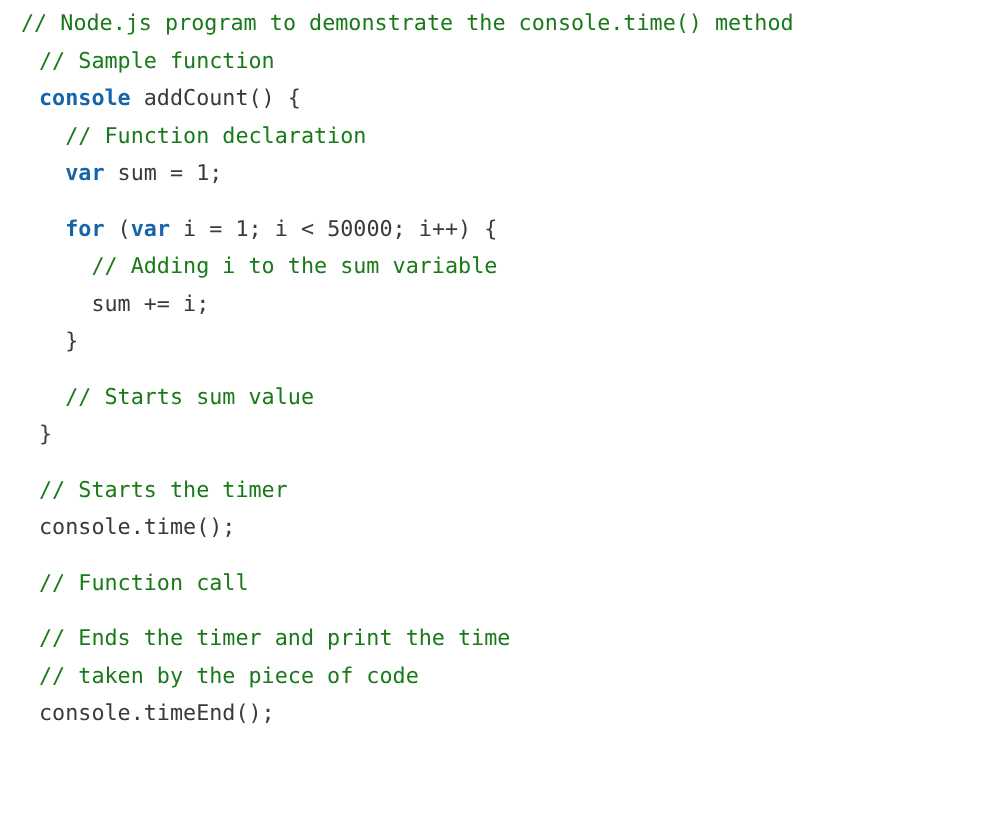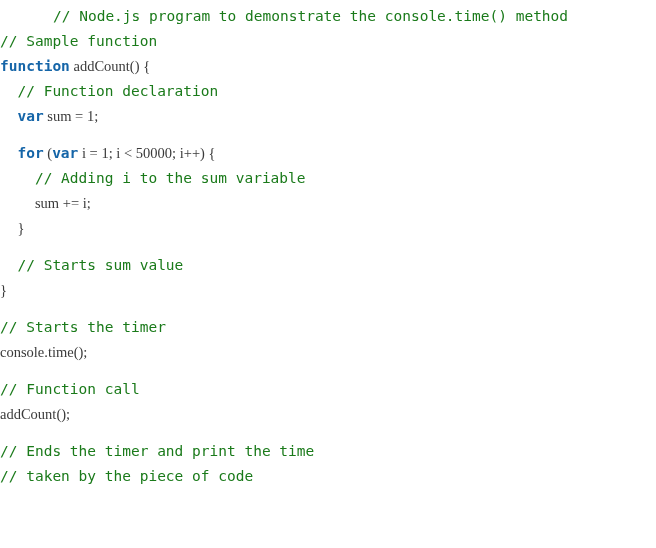--- a/index.html
+++ b/index.html
@@ -18,63 +18,62 @@
     box-sizing: border-box;
     width: 656px;
     height: 548px;
     background: #ffffff;
   }
   .code-line {
     font-size: 14.5px;
     line-height: 25px;
     height: 25px;
     white-space: pre;
+    padding-left: 26px;
     color: #3a3a3a;
     letter-spacing: 0px;
   }
   
   .code-line.shift {
-    padding-left: 36px;
-    margin-left: 17px;
+    padding-left: 14px;
   }
   .code-line.blank {
     height: 12px;
     line-height: 12px;
   }
   .tok-comment {
     color: #1a7a1a;
   }
   .tok-keyword {
     color: #1565a8;
     font-weight: bold;
   }
   .tok-plain {
     color: #3a3a3a;
-    font-family: Liberation Serif, serif;
   }
 </style>
 </head>
 <body>
 
 <div id="code-block">
     <div class="code-line shift"><span class="tok-comment">// Node.js program to demonstrate the console.time() method</span></div>
     <div class="code-line"><span class="tok-comment">// Sample function</span></div>
-    <div class="code-line"><span class="tok-keyword">function</span><span class="tok-plain"> addCount() {</span></div>
+    <div class="code-line"><span class="tok-keyword">console</span><span class="tok-plain"> addCount() {</span></div>
     <div class="code-line">  <span class="tok-comment">// Function declaration</span></div>
     <div class="code-line">  <span class="tok-keyword">var</span><span class="tok-plain"> sum = 1;</span></div>
     <div class="code-line blank">&nbsp;</div>
     <div class="code-line">  <span class="tok-keyword">for</span><span class="tok-plain"> (</span><span class="tok-keyword">var</span><span class="tok-plain"> i = 1; i &lt; 50000; i++) {</span></div>
     <div class="code-line">    <span class="tok-comment">// Adding i to the sum variable</span></div>
     <div class="code-line">    <span class="tok-plain">sum += i;</span></div>
     <div class="code-line">  <span class="tok-plain">}</span></div>
     <div class="code-line blank">&nbsp;</div>
     <div class="code-line">  <span class="tok-comment">// Starts sum value</span></div>
     <div class="code-line"><span class="tok-plain">}</span></div>
     <div class="code-line blank">&nbsp;</div>
     <div class="code-line"><span class="tok-comment">// Starts the timer</span></div>
     <div class="code-line"><span class="tok-plain">console.time();</span></div>
     <div class="code-line blank">&nbsp;</div>
     <div class="code-line"><span class="tok-comment">// Function call</span></div>
-    <div class="code-line"><span class="tok-plain">addCount();</span></div>
     <div class="code-line blank">&nbsp;</div>
     <div class="code-line"><span class="tok-comment">// Ends the timer and print the time</span></div>
     <div class="code-line"><span class="tok-comment">// taken by the piece of code</span></div>
+    <div class="code-line"><span class="tok-plain">console.timeEnd();</span></div>
   </div>
 
 </body></html>

